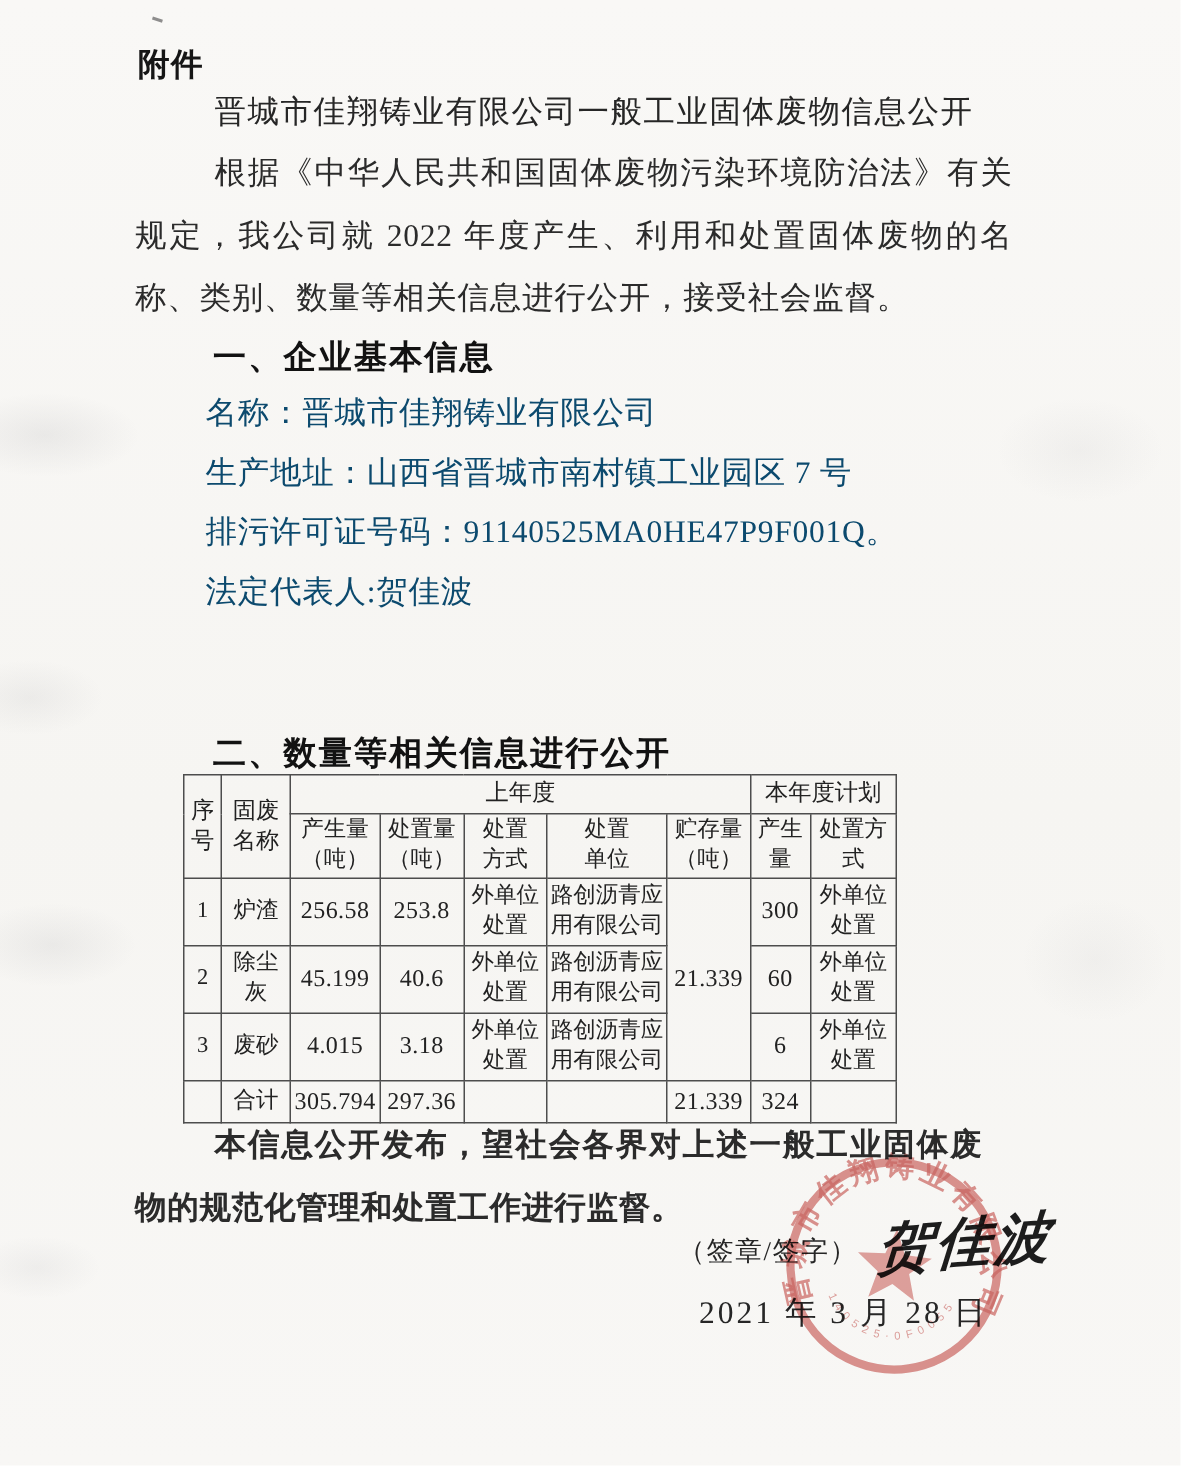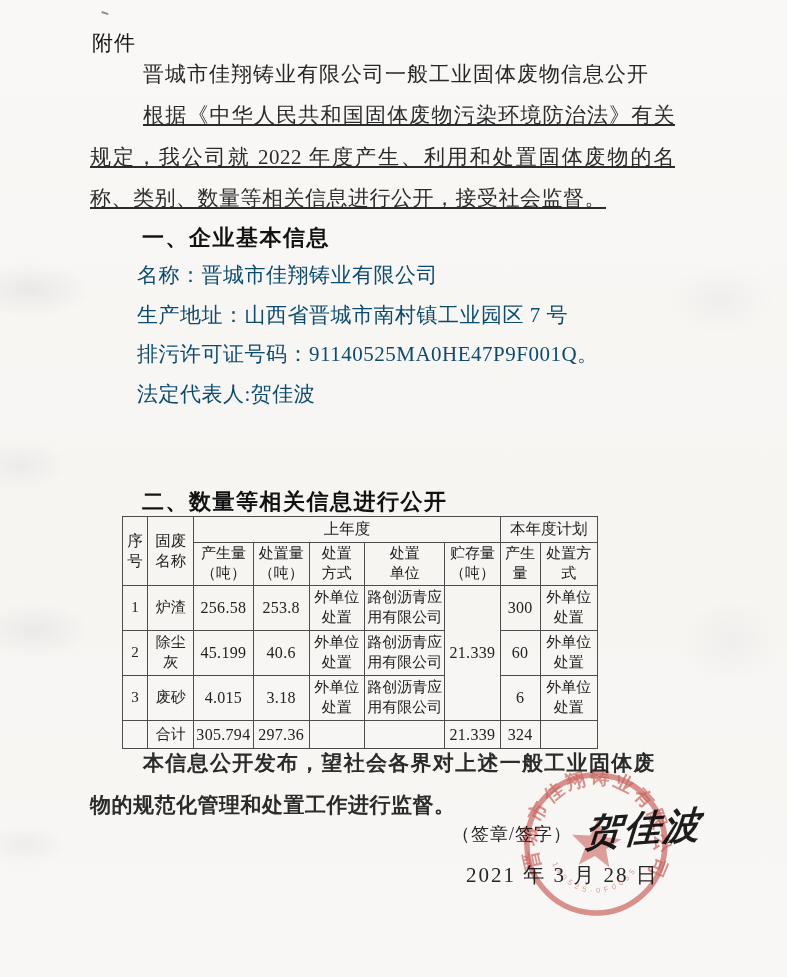--- a/index.html
+++ b/index.html
@@ -13,25 +13,25 @@
       radial-gradient(ellipse 80px 50px at 720px 300px, rgba(110,110,118,.06), rgba(110,110,118,0) 70%),
       radial-gradient(ellipse 70px 60px at 730px 640px, rgba(110,110,118,.05), rgba(110,110,118,0) 70%),
       linear-gradient(180deg,#f9f8f6 0%,#f6f5f2 55%,#f8f7f5 100%);
     font-family:"Liberation Serif","DejaVu Serif",serif;
     color:#2d2d2d;
   }
   .abs{position:absolute;}
   .speck{position:absolute;left:101px;top:12px;width:7px;height:3px;border-top:2px solid #6a6a6a;
     transform:rotate(18deg);opacity:.75;}
   .attachment{left:92px;top:29px;font-family:"Liberation Sans","DejaVu Sans",sans-serif;
-    font-weight:400;font-size:21px;color:#161616;letter-spacing:1px;}
+    font-weight:700;font-size:21px;color:#161616;letter-spacing:1px;}
   .doc-title{left:143px;top:60px;font-size:21px;letter-spacing:1px;color:#262626;}
   .para{font-size:21px;line-height:41.5px;text-indent:53px;text-align:justify;
     letter-spacing:.5px;color:#2b2b2b;}
-  .intro{left:90px;top:95px;width:585px;text-decoration:underline;}
+  .intro{left:90px;top:95px;width:585px;}
   .closing{left:90px;top:743px;width:565px;font-weight:bold;}
   .sec-heading{font-family:Liberation Sans, sans-serif;font-weight:700;
     font-size:22px;color:#121212;letter-spacing:1.5px;}
   .h1{left:142px;top:223px;}
   .h2{left:142px;top:487px;}
   .fields{left:137px;top:256px;width:560px;}
   .field{height:39.6px;line-height:39.6px;font-size:21px;letter-spacing:.5px;color:#0c4a6e;
     white-space:nowrap;}
   table.waste{position:absolute;left:122px;top:516px;width:476px;border-collapse:collapse;
     table-layout:fixed;font-size:15px;color:#222;}

